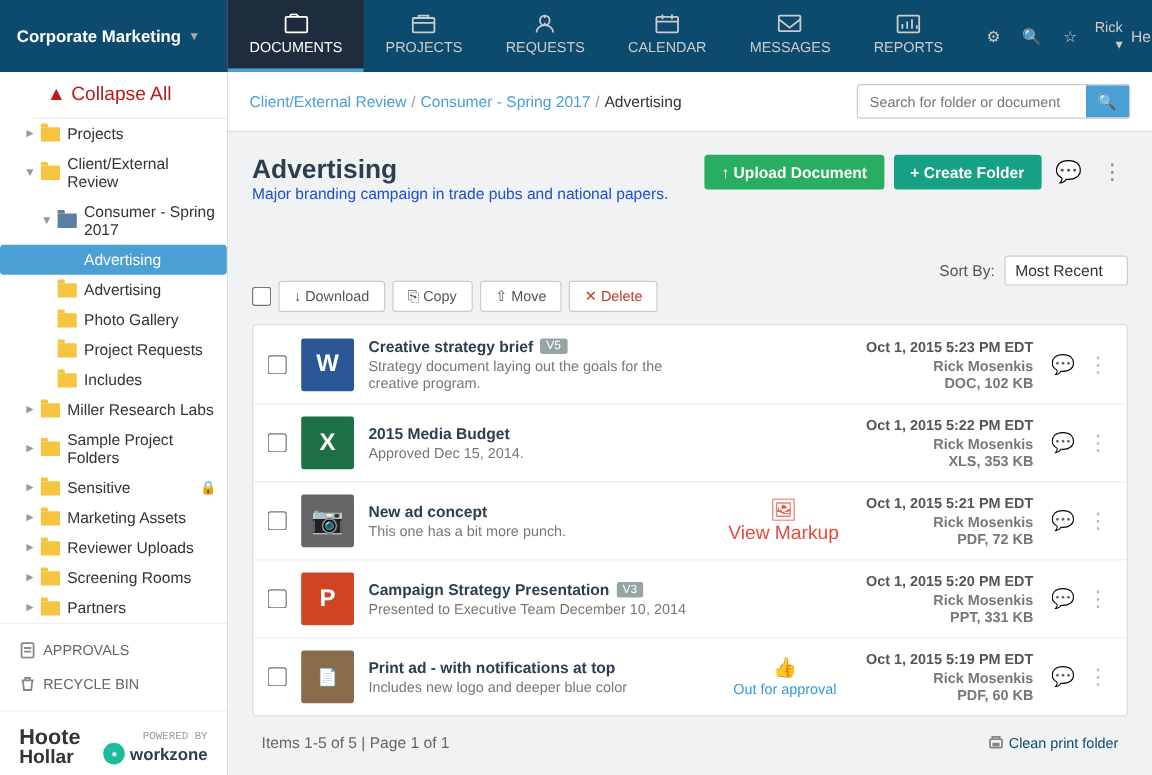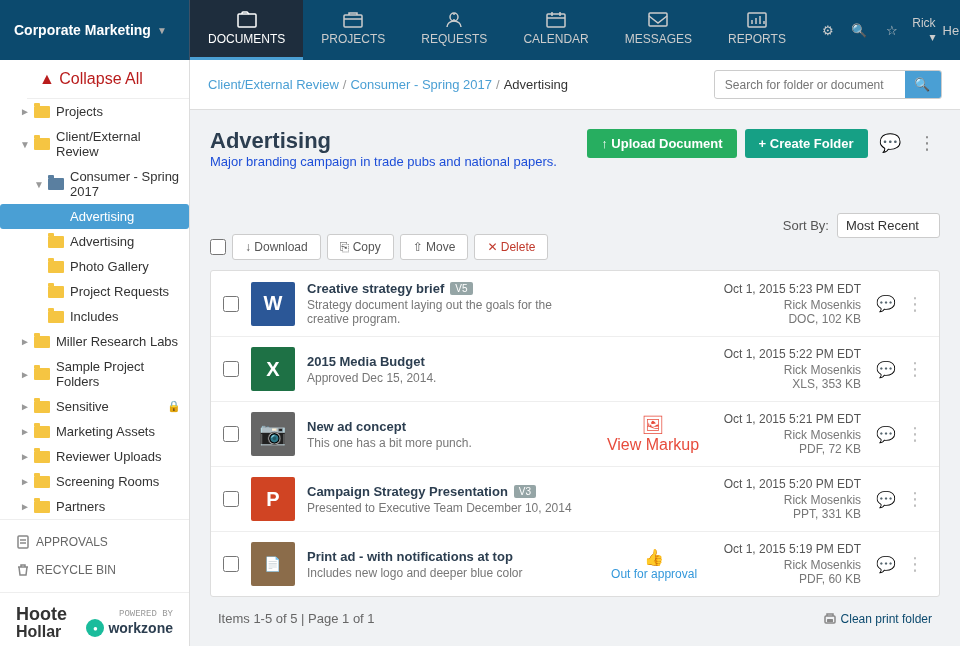--- a/index.html
+++ b/index.html
@@ -90,21 +90,21 @@
     .doc-thumb .thumb-letter { color: #fff; font-size: 20px; font-weight: bold; }
     .doc-main { flex: 1; min-width: 0; }
     .doc-name { font-size: 13px; font-weight: bold; color: #2c3e50; display: flex; align-items: center; gap: 6px; cursor: pointer; }
     .doc-desc { font-size: 12px; color: #777; margin-top: 2px; }
     .version-badge { background: #95a5a6; color: #fff; font-size: 10px; padding: 1px 5px; border-radius: 2px; font-weight: normal; }
     .doc-status { display: flex; flex-direction: column; align-items: center; justify-content: center; min-width: 90px; }
     .status-markup { color: #e74c3c; font-size: 16px; text-align: center; cursor: pointer; }
     .status-approval { color: #3498db; font-size: 12px; text-align: center; }
     .markup-icon { color: #e74c3c; font-size: 18px; }
     .approval-icon { color: #3498db; font-size: 16px; }
-    .doc-meta { text-align: right; min-width: 150px; font-size: 12px; color: #777; }
+    .doc-meta { text-align: right; min-width: 150px; font-size: 12px; color: #777; font-weight: bold; }
     .doc-meta-date { color: #555; margin-bottom: 2px; }
     .doc-actions { display: flex; align-items: center; gap: 4px; }
     .comment-btn { background: none; border: none; cursor: pointer; color: #bbb; font-size: 16px; padding: 3px; }
     .more-btn { background: none; border: none; cursor: pointer; color: #bbb; font-size: 18px; padding: 3px; }
 
     
     .pagination { display: flex; align-items: center; justify-content: space-between; padding: 14px 8px 4px; font-size: 13px; color: #666; }
     .clean-print { display: flex; align-items: center; gap: 4px; color: #0c4a6e; font-size: 12px; cursor: pointer; }
 
     

